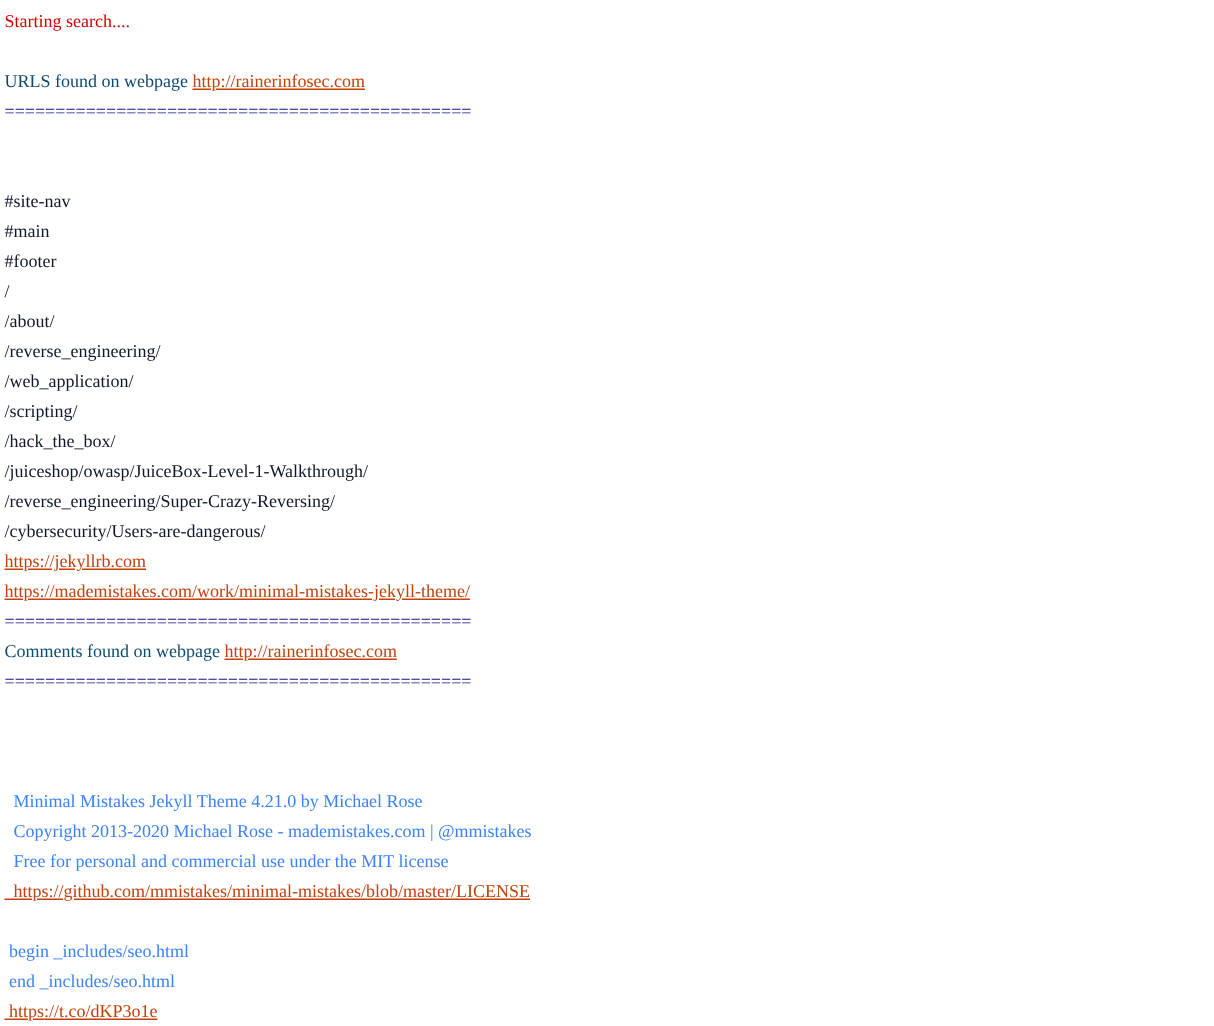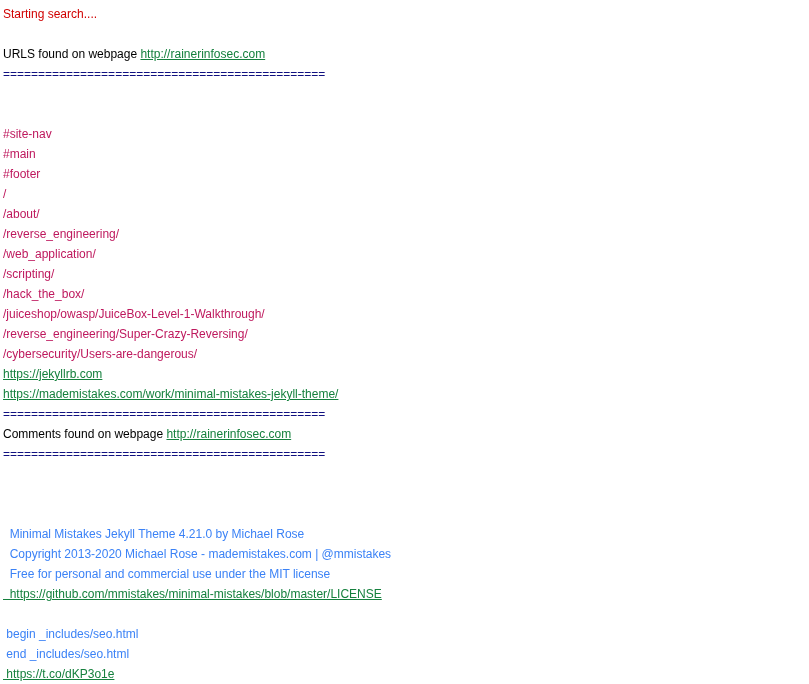--- a/index.html
+++ b/index.html
@@ -17,27 +17,27 @@
     letter-spacing: 0px;
   }
   #terminal {
     padding: 4px 0 0 3px;
     white-space: pre;
   }
   .line {
     height: 20px;
     line-height: 20px;
     white-space: pre;
-    font-family: Liberation Sans, sans-serif;
+    font-family: Liberation Serif, serif;
     font-size: 12px;
   }
   .blank { height: 20px; }
   .c-red     { color: #d00000; }
-  .c-yellow  { color: #000000; margin-top: 40px; }
-  .c-cyan    { color: #be185d; }
-  .c-link    { color: #15803d; text-decoration: underline; text-align: center; }
+  .c-yellow  { color: #0c4a6e; margin-top: 40px; }
+  .c-cyan    { color: #0f172a; }
+  .c-link    { color: #c2410c; text-decoration: underline; text-align: center; }
   .c-green   { color: #3b82f6; }
   .c-sep     { color: #101080; }
 </style>
 </head>
 <body>
 
 <div id="terminal"><div class="line"><span class="c-red">Starting search....</span></div><div class="line blank">&nbsp;</div><div class="line"><span class="c-yellow">URLS found on webpage </span><span class="c-link">http://rainerinfosec.com</span></div><div class="line"><span class="c-sep">==============================================</span></div><div class="line blank">&nbsp;</div><div class="line blank">&nbsp;</div><div class="line"><span class="c-cyan">#site-nav</span></div><div class="line"><span class="c-cyan">#main</span></div><div class="line"><span class="c-cyan">#footer</span></div><div class="line"><span class="c-cyan">/</span></div><div class="line"><span class="c-cyan">/about/</span></div><div class="line"><span class="c-cyan">/reverse_engineering/</span></div><div class="line"><span class="c-cyan">/web_application/</span></div><div class="line"><span class="c-cyan">/scripting/</span></div><div class="line"><span class="c-cyan">/hack_the_box/</span></div><div class="line"><span class="c-cyan">/juiceshop/owasp/JuiceBox-Level-1-Walkthrough/</span></div><div class="line"><span class="c-cyan">/reverse_engineering/Super-Crazy-Reversing/</span></div><div class="line"><span class="c-cyan">/cybersecurity/Users-are-dangerous/</span></div><div class="line"><span class="c-link">https://jekyllrb.com</span></div><div class="line"><span class="c-link">https://mademistakes.com/work/minimal-mistakes-jekyll-theme/</span></div><div class="line"><span class="c-sep">==============================================</span></div><div class="line"><span class="c-yellow">Comments found on webpage </span><span class="c-link">http://rainerinfosec.com</span></div><div class="line"><span class="c-sep">==============================================</span></div><div class="line blank">&nbsp;</div><div class="line blank">&nbsp;</div><div class="line blank">&nbsp;</div><div class="line"><span class="c-green">  Minimal Mistakes Jekyll Theme 4.21.0 by Michael Rose</span></div><div class="line"><span class="c-green">  Copyright 2013-2020 Michael Rose - mademistakes.com | @mmistakes</span></div><div class="line"><span class="c-green">  Free for personal and commercial use under the MIT license</span></div><div class="line"><span class="c-link">  https://github.com/mmistakes/minimal-mistakes/blob/master/LICENSE</span></div><div class="line blank">&nbsp;</div><div class="line"><span class="c-green"> begin _includes/seo.html</span></div><div class="line"><span class="c-green"> end _includes/seo.html</span></div><div class="line"><span class="c-link"> https://t.co/dKP3o1e</span></div></div>
 
 </body></html>

